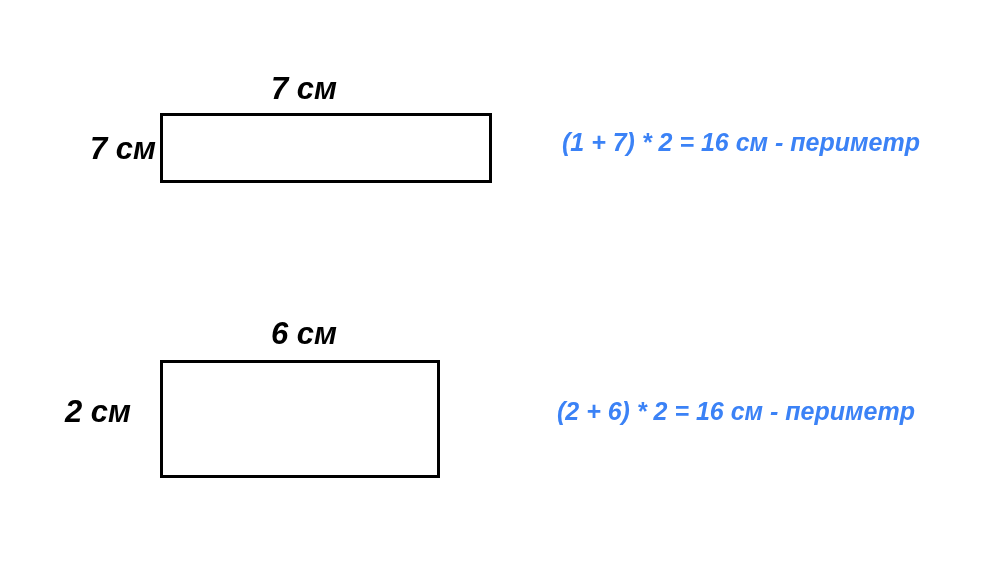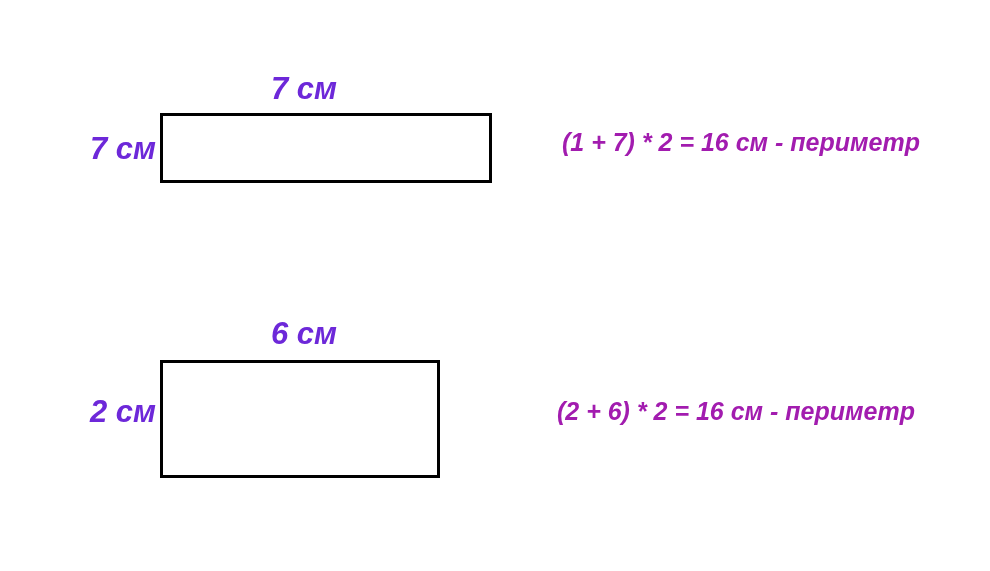--- a/index.html
+++ b/index.html
@@ -21,35 +21,35 @@
   }
   .rect-1 { left: 160px; top: 113px; width: 332px; height: 70px; }
   .rect-2 { left: 160px; top: 360px; width: 280px; height: 118px; }
 
   .dim-label {
     position: absolute;
     font-style: italic;
     font-weight: 600;
     font-size: 31px;
     line-height: 1.1;
-    color: #6d28d9;
+    color: #000000;
     white-space: nowrap;
   }
   .w-label-1 { left: 271px; top: 72px; }
   .h-label-1 { left: 40px;  top: 132px; width: 116px; text-align: right; }
   .w-label-2 { left: 271px; top: 317px; }
-  .h-label-2 { left: 40px;  top: 395px; width: 116px; text-align: right; }
+  .h-label-2 { left: 40px;  top: 395px; width: 116px; text-align: center; }
 
   .formula {
     position: absolute;
     font-style: italic;
     font-weight: 600;
     font-size: 25px;
     line-height: 1.2;
-    color: #a21caf;
+    color: #3b82f6;
     white-space: nowrap;
   }
   .formula-1 { left: 562px; top: 127px; }
   .formula-2 { left: 557px; top: 396px; }
 </style>
 </head>
 <body>
 
 <div class="canvas">
 

